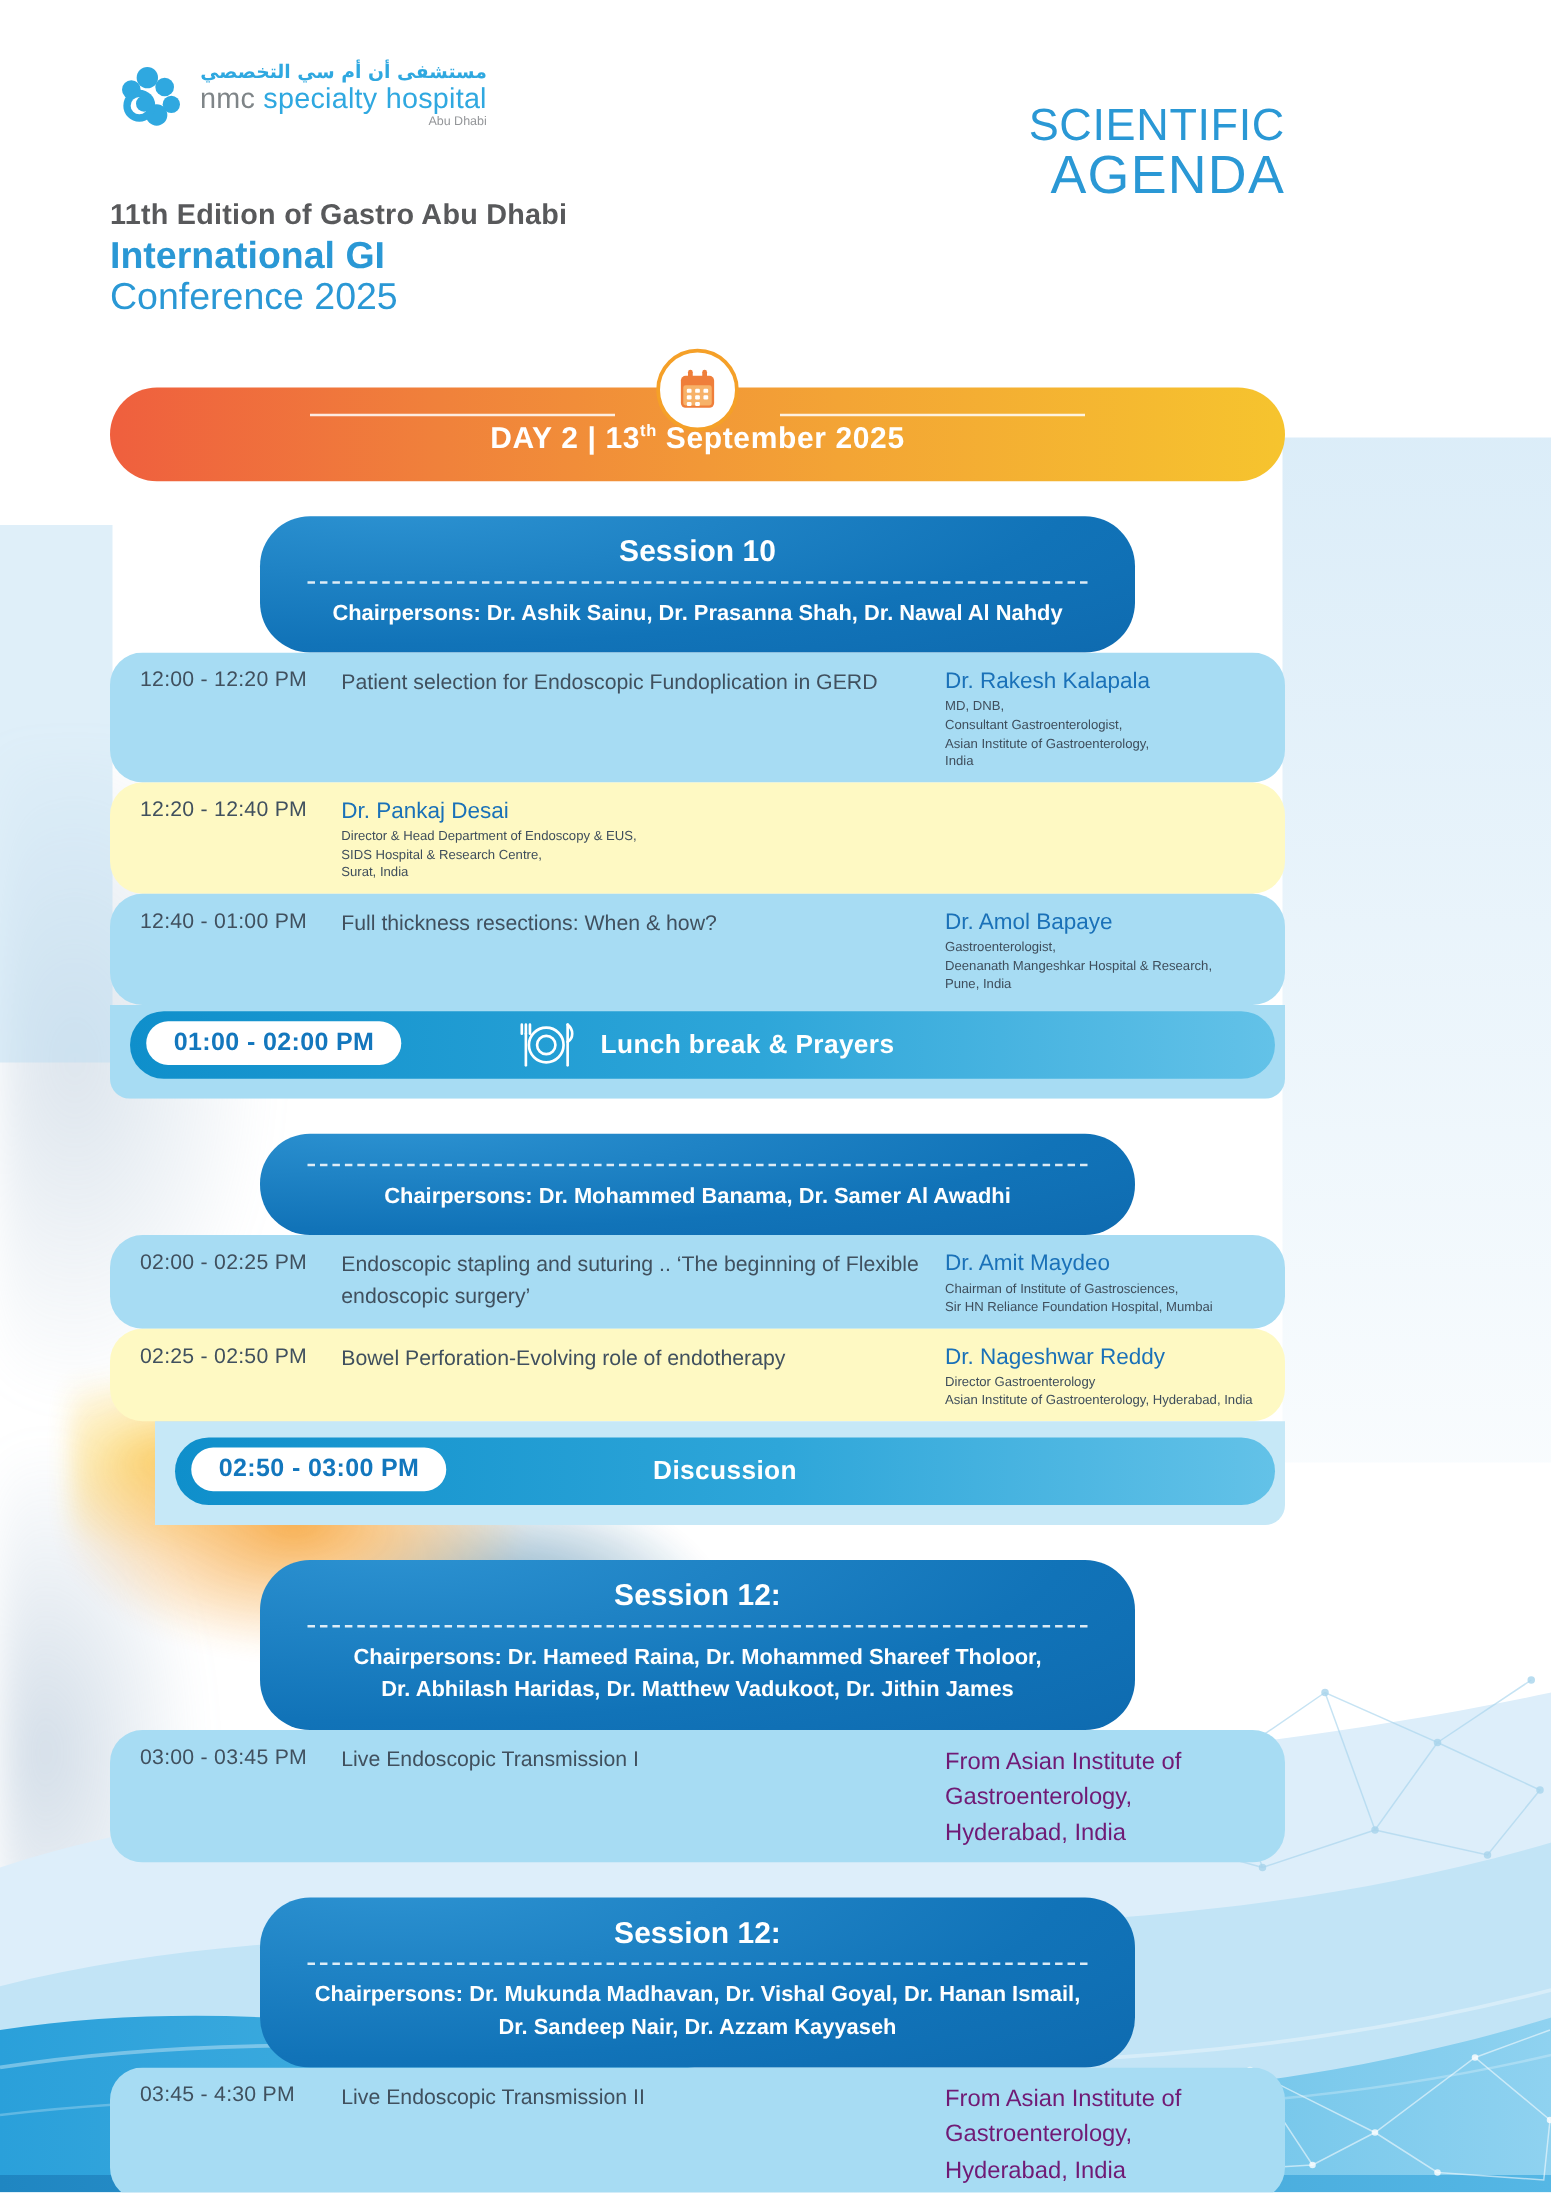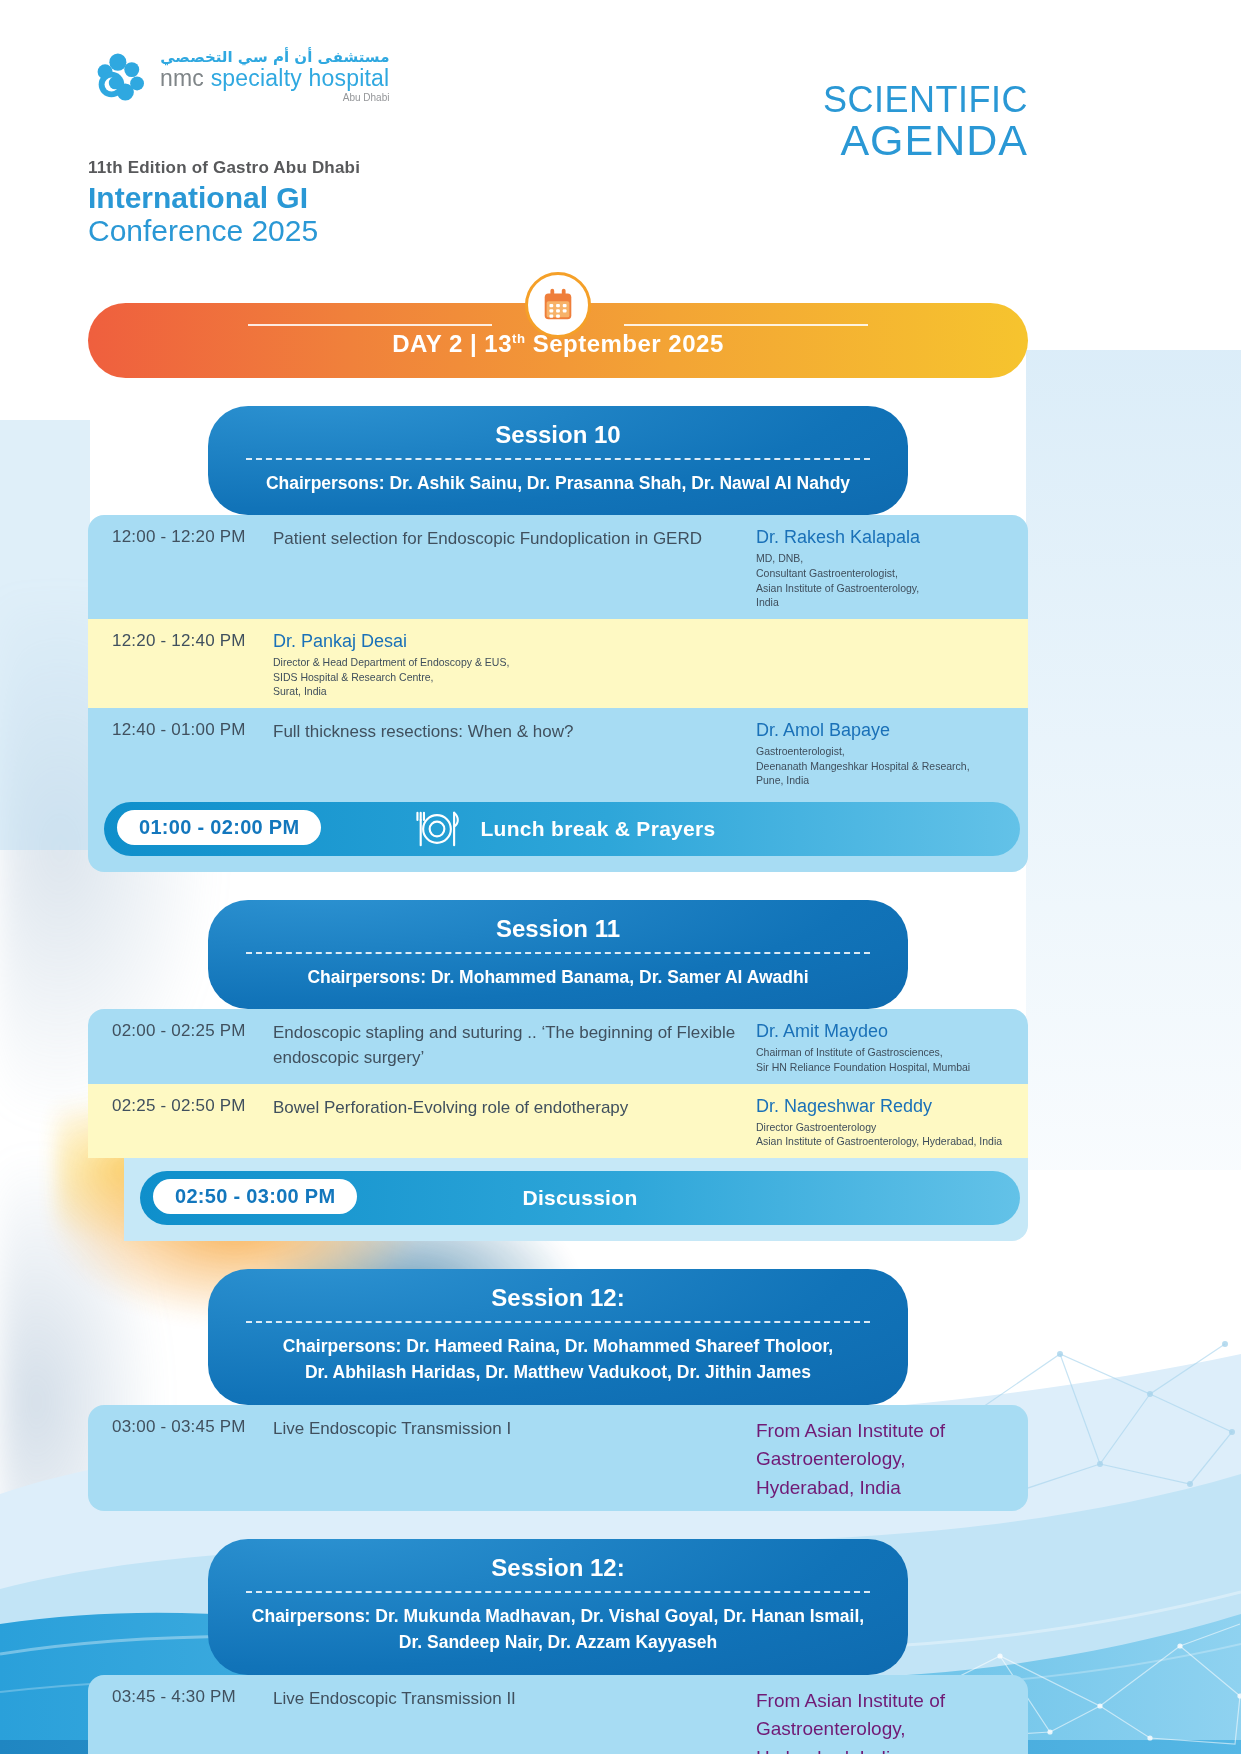--- a/index.html
+++ b/index.html
@@ -35,21 +35,21 @@
   .logo-text{display:flex;flex-direction:column;width:max-content;}
   .logo-ar{font-family:"DejaVu Sans",sans-serif;color:#2fa8e0;font-size:15px;font-weight:bold;direction:rtl;text-align:right;width:100%;line-height:1.1;}
   .logo-en{font-size:23px;line-height:1.15;letter-spacing:.2px;}
   .logo-en .g{color:#7f8588;}
   .logo-en .b{color:#2fa8e0;}
   .logo-loc{font-size:10px;color:#949699;text-align:right;width:100%;margin-top:1px;}
   .agenda-label{position:absolute;right:0;top:38px;text-align:right;color:#2a98d5;line-height:1.02;}
   .agenda-l1{font-size:36px;font-weight:normal;letter-spacing:.5px;}
   .agenda-l2{font-size:43px;font-weight:normal;letter-spacing:1px;}
   .conf-title{margin-top:-46px;}
-  .edition{font-size:17px;font-weight:bold;color:#58595b;letter-spacing:.2px;}
+  .edition{font-size:23px;font-weight:bold;color:#58595b;letter-spacing:.2px;}
   .title1{font-size:30px;font-weight:bold;color:#2a98d5;margin-top:4px;line-height:1.05;}
   .title2{font-size:30px;font-weight:normal;color:#2a98d5;line-height:1.15;}
 
   
   .banner-wrap{position:relative;margin-top:24px;height:106px;}
   .cal-circle{position:absolute;left:50%;top:0;transform:translateX(-50%);width:60px;height:60px;border-radius:50%;
     background:#ffffff;border:3px solid #f5a028;z-index:3;display:flex;align-items:center;justify-content:center;}
   .day-banner{position:absolute;left:0;right:0;top:31px;height:75px;border-radius:40px;
     background:linear-gradient(90deg,#ef5f3e 0%,#f0813b 28%,#f3a435 62%,#f6c42e 100%);}
   .bline{position:absolute;top:21px;height:2px;background:rgba(255,255,255,.85);}
@@ -63,21 +63,21 @@
   .session{margin-top:28px;}
   .pill{width:700px;margin:0 auto;box-sizing:border-box;border-radius:40px;padding:15px 34px 19px;
     background:radial-gradient(140% 190% at 15% -10%, #2d93d2 0%, #1173b8 55%, #0d66ab 100%);
     color:#ffffff;text-align:center;}
   .s-title{font-size:24px;font-weight:bold;}
   .s-dash{border-top:2px dashed rgba(255,255,255,.85);margin:9px 4px 10px;}
   .chairs{font-size:17.5px;font-weight:bold;line-height:1.5;}
 
   
   .rows{border-radius:16px;overflow:hidden;}
-  .row{display:flex;align-items:flex-start;padding:12px 0 9px;}
+  .row{display:flex;align-items:flex-start;padding:12px 0 9px;border-radius:26px;}
   .row-a{background:#a7dcf3;}
   .row-b{background:#fef9c3;}
   .c-time{width:185px;box-sizing:border-box;padding-left:24px;font-size:17px;color:#40505e;letter-spacing:.2px;}
   .c-topic{flex:1;font-size:17px;color:#40505e;line-height:1.45;padding-right:14px;}
   .c-speaker{width:272px;box-sizing:border-box;padding-right:12px;}
   .sp-name{font-size:18px;color:#1a71b8;margin-bottom:3px;}
   .sp-details{font-size:10.5px;color:#3f4e5c;line-height:1.4;white-space:pre-line;}
   .c-from{width:272px;box-sizing:border-box;font-size:19px;color:#701a75;line-height:1.5;white-space:pre-line;}
 
   
@@ -264,21 +264,20 @@
               </svg>
               <span>Lunch break &amp; Prayers</span>
             </div>
           </div>
         </div>
       </div>
     </section>
 
     <section class="session">
       <div class="pill">
-        <div class="s-title">Session 11</div>
         <div class="s-dash"></div>
         <div class="chairs">Chairpersons: Dr. Mohammed Banama, Dr. Samer Al Awadhi</div>
       </div>
       <div class="rows">
         <div class="row row-a">
           <div class="c-time">02:00 - 02:25 PM</div>
           <div class="c-topic">Endoscopic stapling and suturing .. ‘The beginning of Flexible endoscopic surgery’</div>
           <div class="c-speaker">
             <div class="sp-name">Dr. Amit Maydeo</div>
             <div class="sp-details">Chairman of Institute of Gastrosciences,

